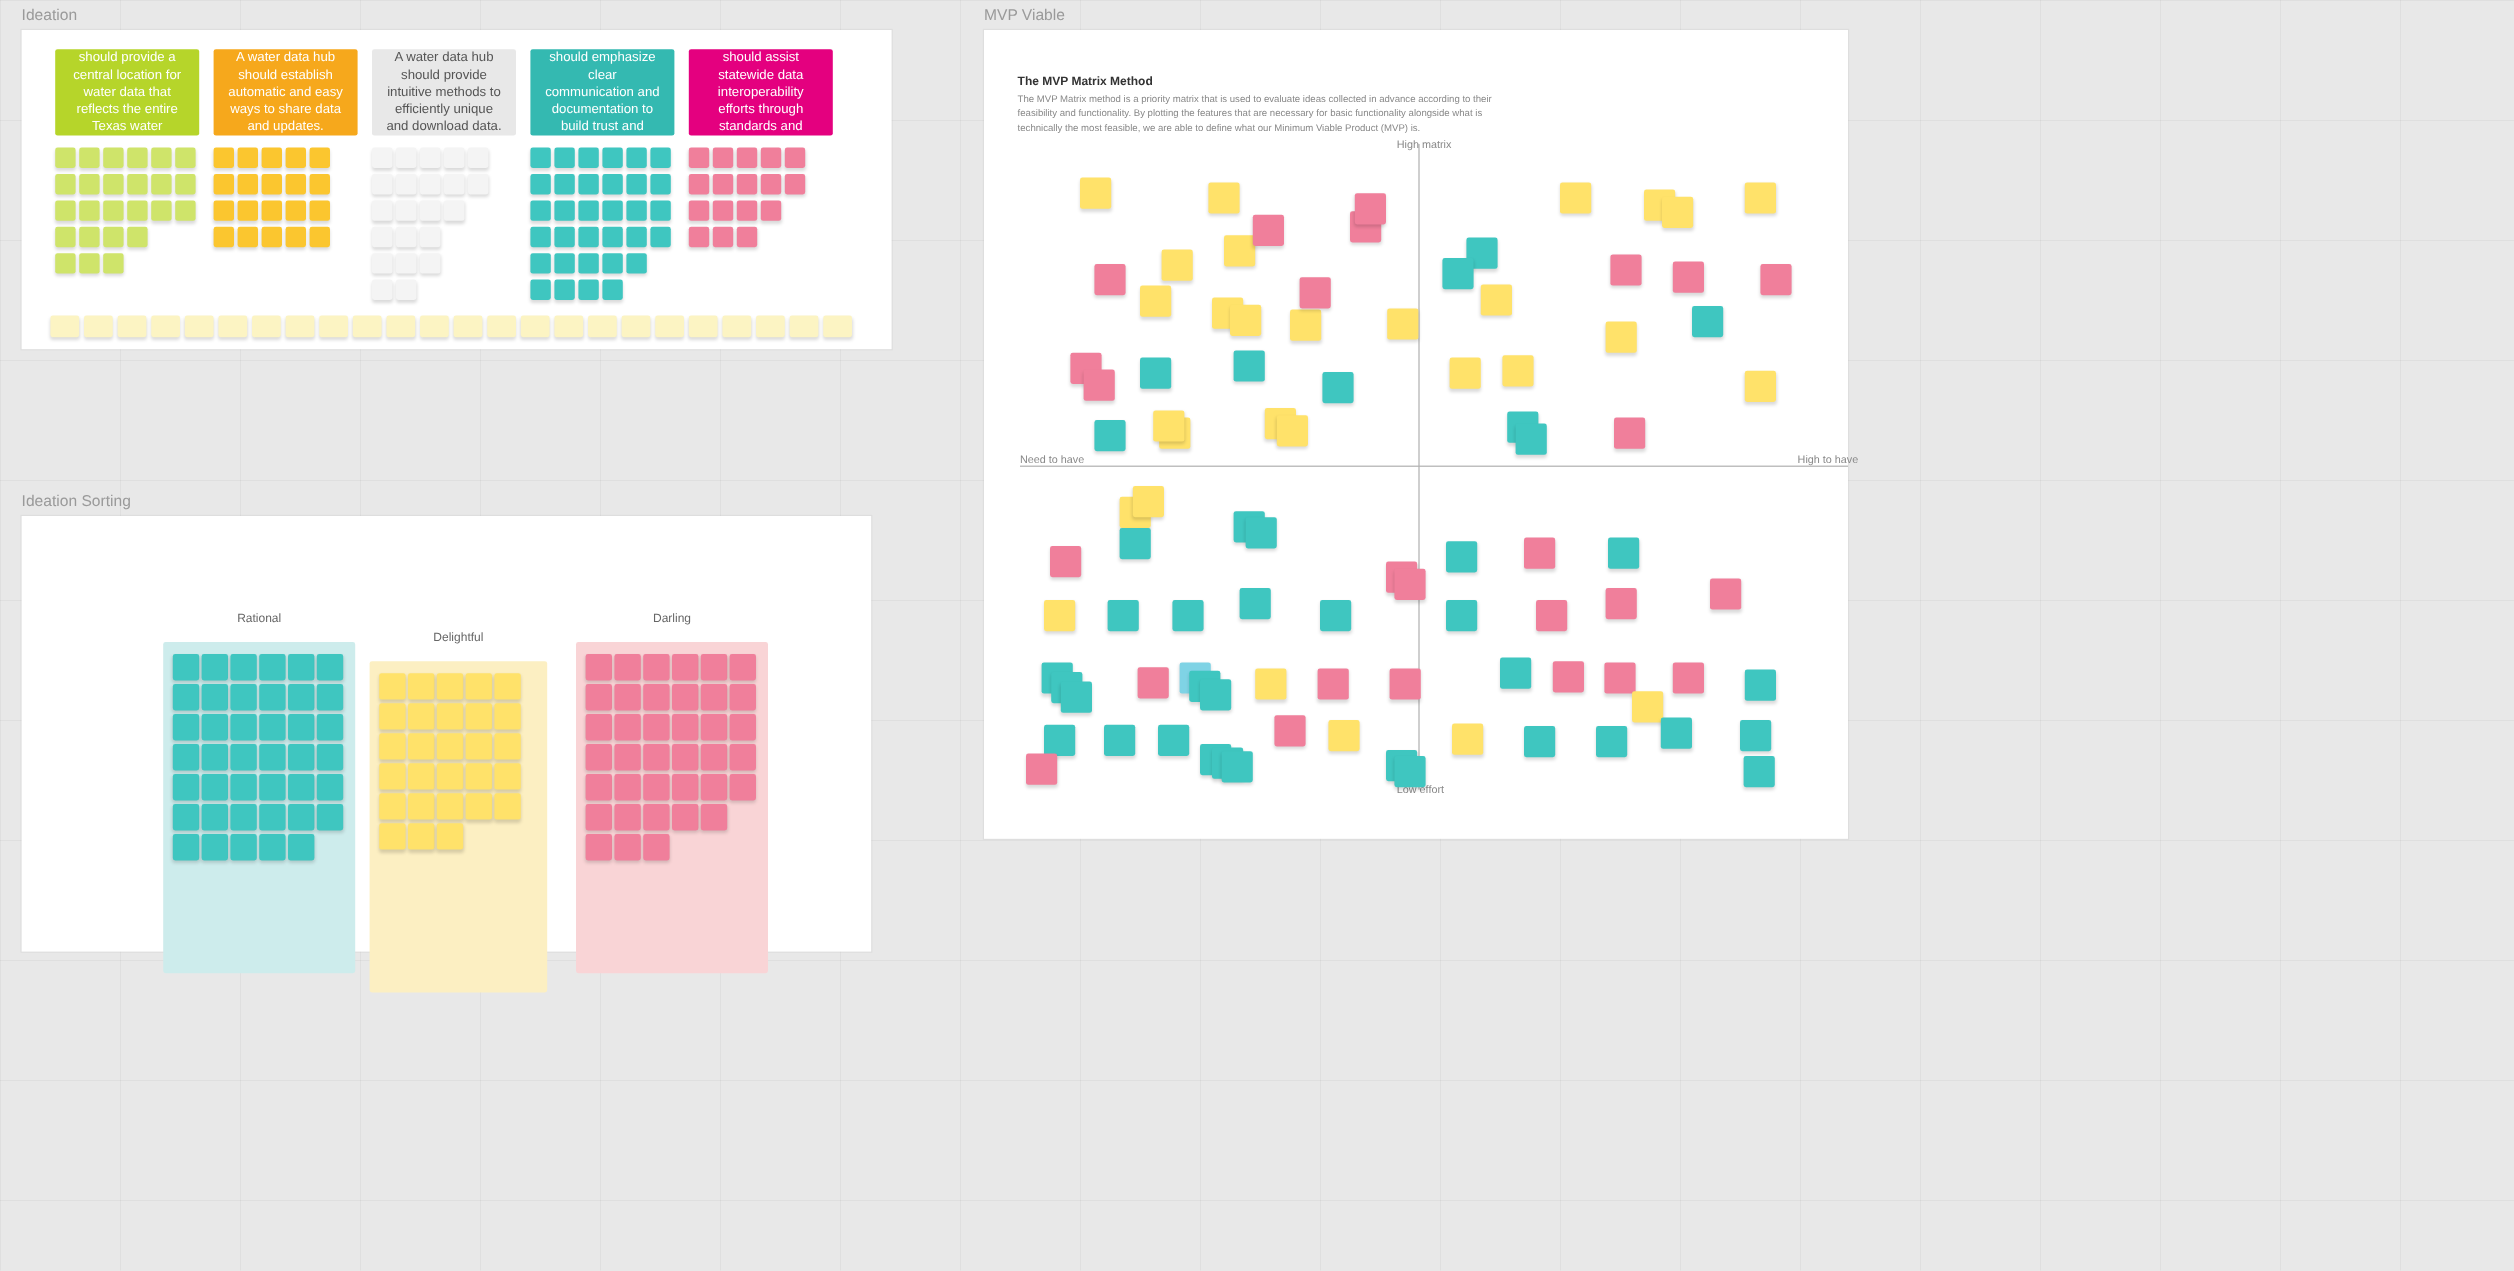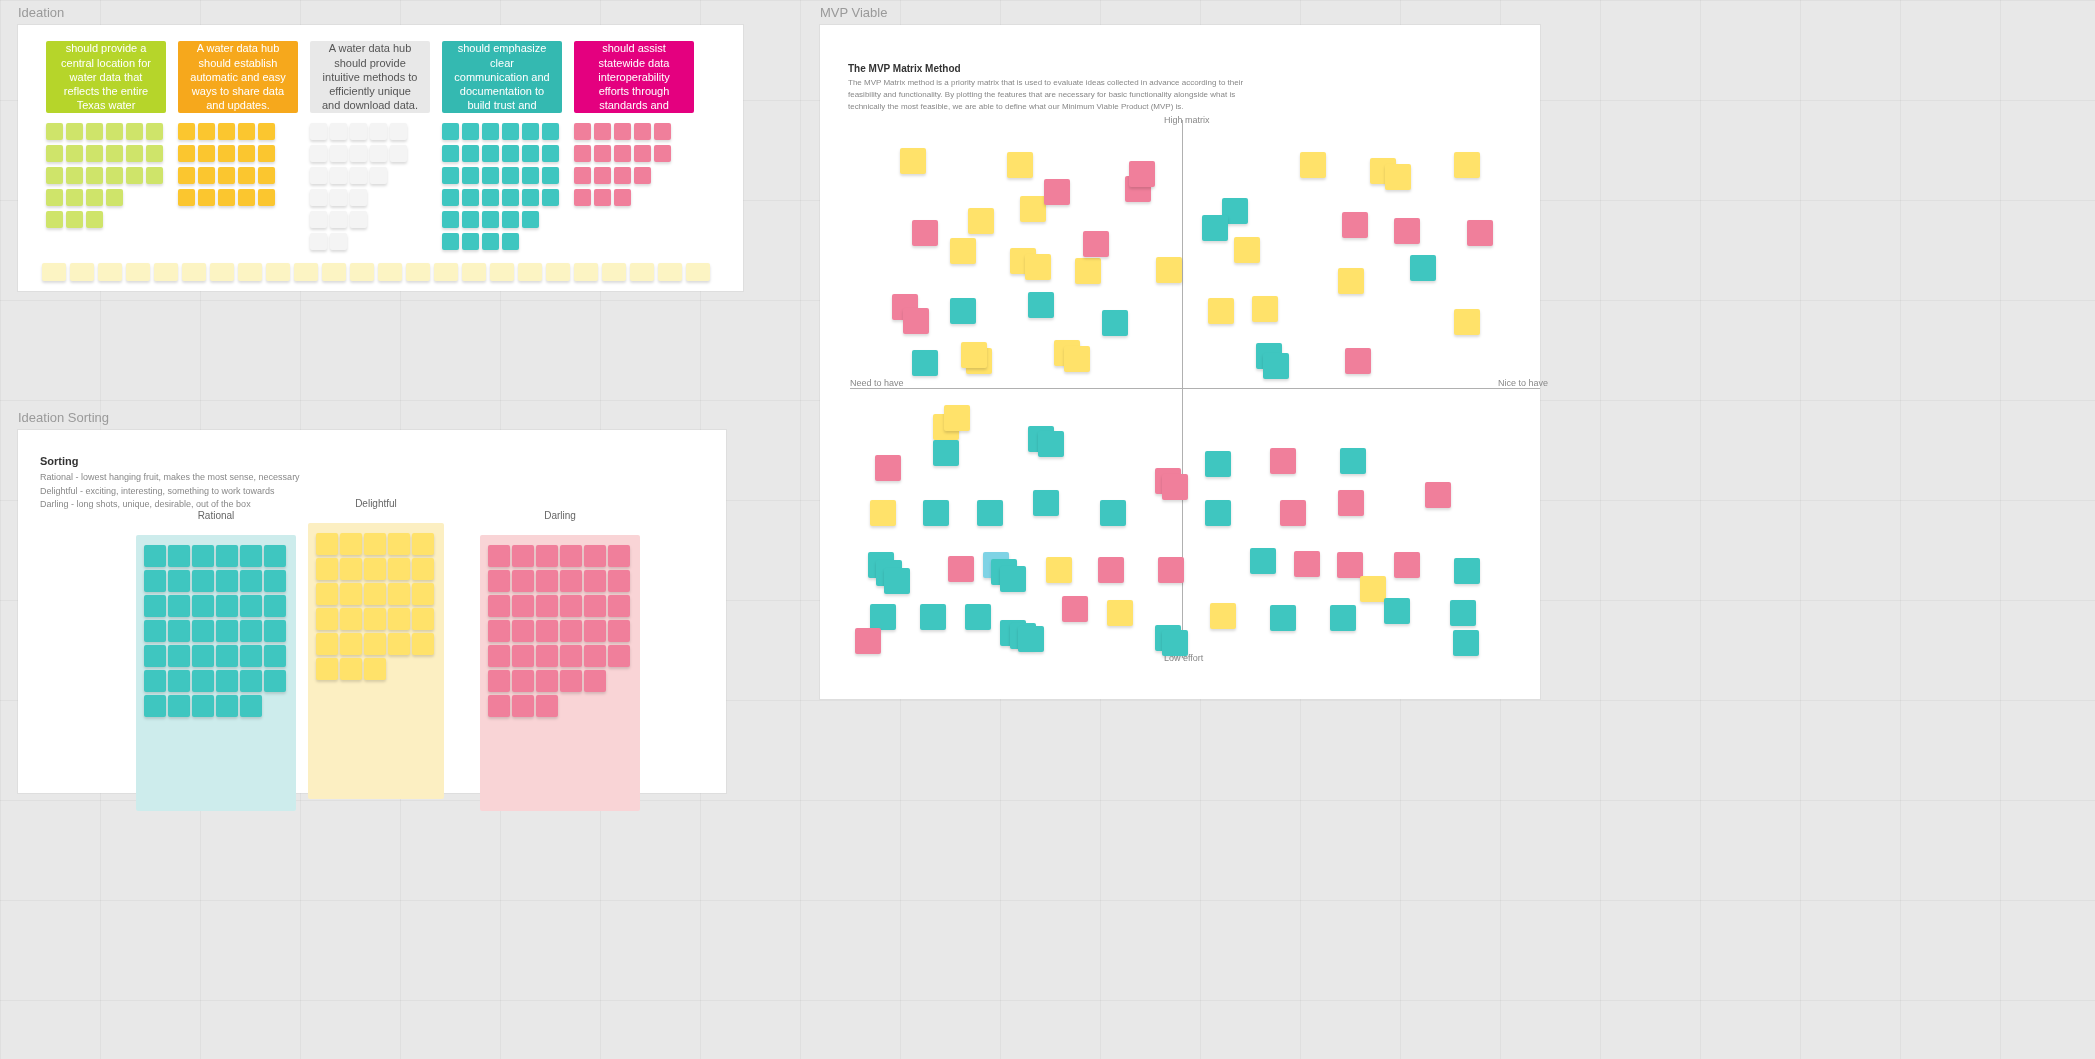--- a/index.html
+++ b/index.html
@@ -188,28 +188,20 @@
         <div class="sticky sm col-ivory" style="left: 556px; top: 238px; width: 24px; height: 18px;"></div>
         <div class="sticky sm col-ivory" style="left: 584px; top: 238px; width: 24px; height: 18px;"></div>
         <div class="sticky sm col-ivory" style="left: 612px; top: 238px; width: 24px; height: 18px;"></div>
         <div class="sticky sm col-ivory" style="left: 640px; top: 238px; width: 24px; height: 18px;"></div>
         <div class="sticky sm col-ivory" style="left: 668px; top: 238px; width: 24px; height: 18px;"></div>
       </div>
   </div>
 
   <div class="frame" id="frame-sorting" style="left: 18px; top: 430px; width: 708px; height: 363px;">
     <div class="frame-title">Ideation Sorting</div>
-    <div style="position:absolute;left:22px;top:25px;width:380px;">
-      <div style="font-weight:bold;font-size:11px;color:#333;">Sorting</div>
-      <div id="sorting-bullets" class="small-text" style="margin-top:4px;">
-          <div>Rational - lowest hanging fruit, makes the most sense, necessary</div>
-          <div>Delightful - exciting, interesting, something to work towards</div>
-          <div>Darling - long shots, unique, desirable, out of the box</div>
-        </div>
-    </div>
     <div id="sorting-cols">
         <div class="sort-col" style="left: 118px; top: 80px; width: 160px;">
           <div class="head">Rational</div>
           <div class="body" style="position: relative; width: 100%; height: 276px; background: rgb(205, 236, 236);">
             <div class="sticky col-teal" style="left: 8px; top: 10px;"></div>
             <div class="sticky col-teal" style="left: 32px; top: 10px;"></div>
             <div class="sticky col-teal" style="left: 56px; top: 10px;"></div>
             <div class="sticky col-teal" style="left: 80px; top: 10px;"></div>
             <div class="sticky col-teal" style="left: 104px; top: 10px;"></div>
             <div class="sticky col-teal" style="left: 128px; top: 10px;"></div>
@@ -243,21 +235,21 @@
             <div class="sticky col-teal" style="left: 80px; top: 135px;"></div>
             <div class="sticky col-teal" style="left: 104px; top: 135px;"></div>
             <div class="sticky col-teal" style="left: 128px; top: 135px;"></div>
             <div class="sticky col-teal" style="left: 8px; top: 160px;"></div>
             <div class="sticky col-teal" style="left: 32px; top: 160px;"></div>
             <div class="sticky col-teal" style="left: 56px; top: 160px;"></div>
             <div class="sticky col-teal" style="left: 80px; top: 160px;"></div>
             <div class="sticky col-teal" style="left: 104px; top: 160px;"></div>
           </div>
         </div>
-        <div class="sort-col" style="left: 290px; top: 68px; width: 136px;">
+        <div class="sort-col" style="left: 290px; top: 96px; width: 148px;">
           <div class="head">Delightful</div>
           <div class="body" style="position: relative; width: 100%; height: 276px; background: rgb(252, 239, 194);">
             <div class="sticky col-yellow" style="left: 8px; top: 10px;"></div>
             <div class="sticky col-yellow" style="left: 32px; top: 10px;"></div>
             <div class="sticky col-yellow" style="left: 56px; top: 10px;"></div>
             <div class="sticky col-yellow" style="left: 80px; top: 10px;"></div>
             <div class="sticky col-yellow" style="left: 104px; top: 10px;"></div>
             <div class="sticky col-yellow" style="left: 8px; top: 35px;"></div>
             <div class="sticky col-yellow" style="left: 32px; top: 35px;"></div>
             <div class="sticky col-yellow" style="left: 56px; top: 35px;"></div>
@@ -335,21 +327,21 @@
       <div style="font-weight:bold;font-size:10px;color:#333;">The MVP Matrix Method</div>
       <div class="small-text" style="font-size:8px;margin-top:3px;">The MVP Matrix method is a priority matrix that is used to evaluate ideas collected in advance according to their feasibility and functionality. By plotting the features that are necessary for basic functionality alongside what is technically the most feasible, we are able to define what our Minimum Viable Product (MVP) is.</div>
     </div>
   </div>
 
   <div class="axis" style="left:850px;top:388px;width:690px;height:1px;"></div>
   <div class="axis" style="left:1182px;top:120px;width:1px;height:538px;"></div>
   <div class="axis-label" style="left:1164px;top:115px;">High matrix</div>
   <div class="axis-label" style="left:1164px;top:653px;">Low effort</div>
   <div class="axis-label" style="left:850px;top:378px;">Need to have</div>
-  <div class="axis-label" style="left:1498px;top:378px;">Nice to have</div>
+  <div class="axis-label" style="left:1498px;top:378px;">High to have</div>
 
   <div id="mvp-notes">
       <div class="sticky lg col-yellow" style="left: 900px; top: 148px;"></div>
       <div class="sticky lg col-yellow" style="left: 1007px; top: 152px;"></div>
       <div class="sticky lg col-yellow" style="left: 1020px; top: 196px;"></div>
       <div class="sticky lg col-yellow" style="left: 968px; top: 208px;"></div>
       <div class="sticky lg col-yellow" style="left: 1010px; top: 248px;"></div>
       <div class="sticky lg col-yellow" style="left: 1025px; top: 254px;"></div>
       <div class="sticky lg col-yellow" style="left: 1075px; top: 258px;"></div>
       <div class="sticky lg col-pink" style="left: 1044px; top: 179px;"></div>

